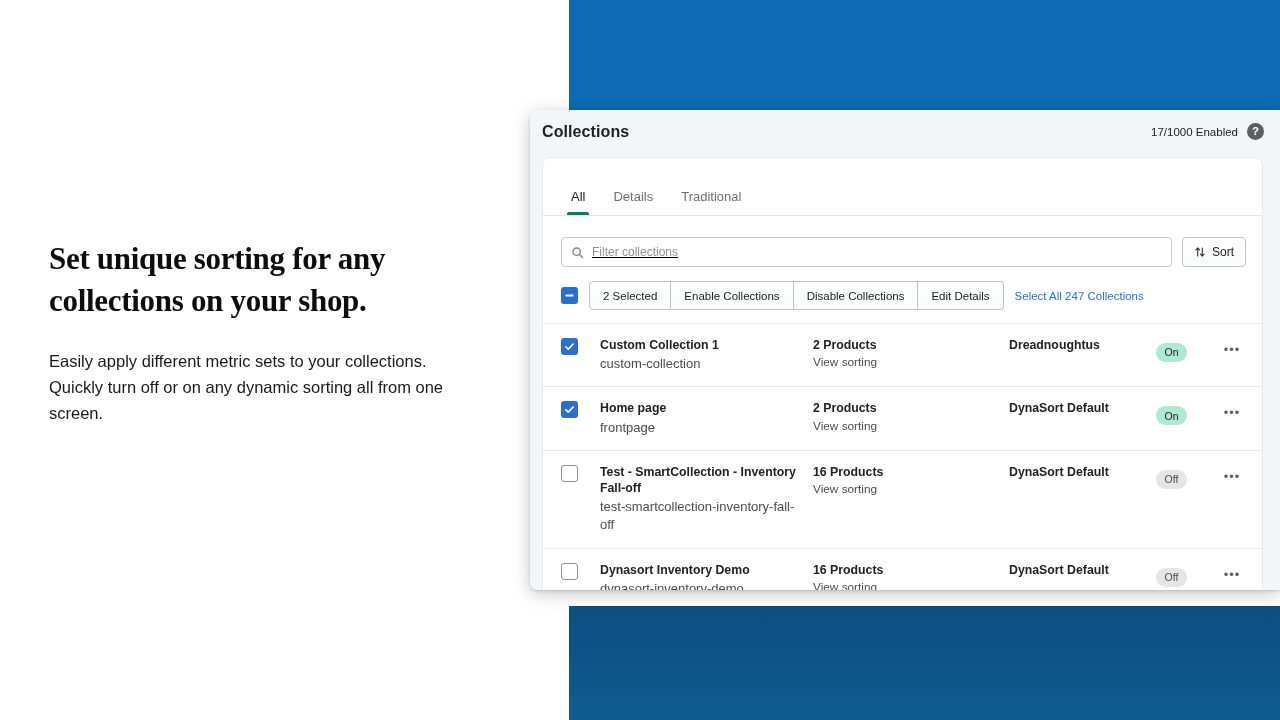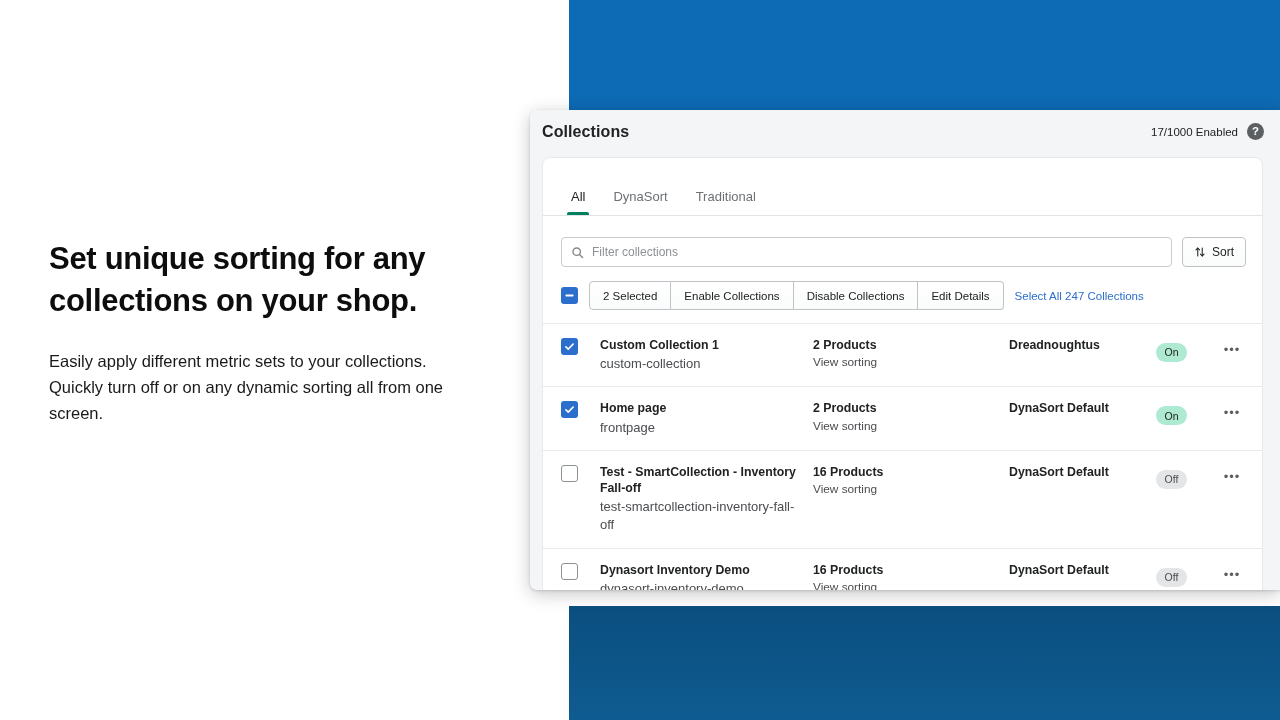--- a/index.html
+++ b/index.html
@@ -23,20 +23,21 @@
   }
 
   
   .copy { position: absolute; left: 49px; top: 238px; width: 400px; }
   .copy h1 {
     font-size: 31px;
     line-height: 1.35;
     font-weight: 700;
     color: #0d0d0d;
     letter-spacing: -0.3px;
+    font-family: Liberation Serif, serif;
   }
   .copy p {
     margin-top: 26px;
     font-size: 16.5px;
     line-height: 1.58;
     color: #1a1a1a;
     font-weight: 400;
   }
 
   
@@ -104,20 +105,21 @@
   }
   .search-box {
     flex: 1;
     height: 30px;
     border: 1px solid #c9cccf;
     border-radius: 4px;
     display: flex; align-items: center;
     padding: 9px 9px;
     gap: 8px;
     background: #fff;
+    text-decoration: underline;
   }
   .search-icon { width: 13px; height: 13px; flex: 0 0 auto; opacity: .75; }
   .search-placeholder { font-size: 12px; color: #8c9196; }
   .sort-btn {
     height: 30px;
     min-width: 64px;
     border: 1px solid #bfc3c7;
     border-radius: 4px;
     background: linear-gradient(180deg,#fff 0%,#fafbfb 100%);
     display: flex; align-items: center; justify-content: center; gap: 6px;
@@ -208,21 +210,21 @@
       <div class="header-right">
         <div class="enabled-count">17/1000 Enabled</div>
         <div class="help-icon">?</div>
       </div>
     </div>
 
     <div class="panel">
 
       <div class="tabs">
         <div class="tab active">All</div>
-        <div class="tab">DynaSort</div>
+        <div class="tab">Details</div>
         <div class="tab">Traditional</div>
       </div>
 
       <div class="filter-row">
         <div class="search-box">
           <svg class="search-icon" viewBox="0 0 16 16" fill="none" stroke="#5c5f62" stroke-width="1.7">
             <circle cx="7" cy="7" r="4.6"></circle>
             <line x1="10.4" y1="10.4" x2="14.2" y2="14.2" stroke-linecap="round"></line>
           </svg>
           <span class="search-placeholder">Filter collections</span>

